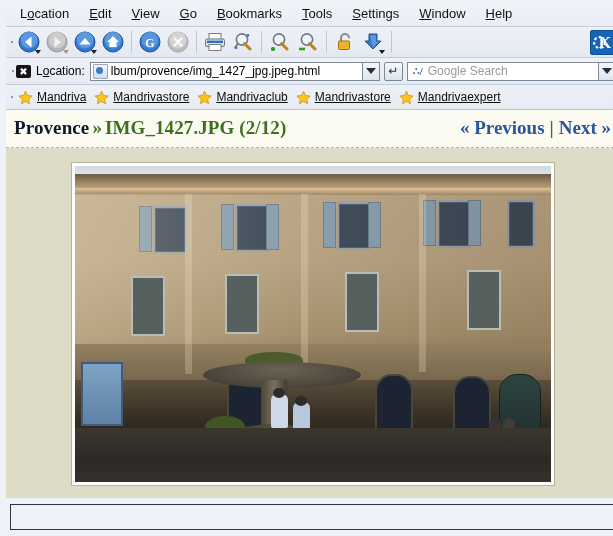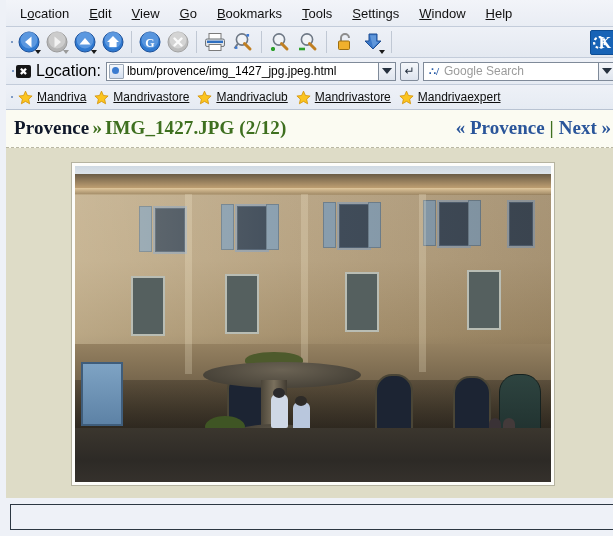--- a/index.html
+++ b/index.html
@@ -30,21 +30,21 @@
   .kde-logo{position:absolute;right:4px;top:3px;width:23px;height:23px;
     background:#1763b6;border:1px solid #0d4d94;border-radius:2px;
     display:flex;align-items:center;justify-content:center;color:#fff;
     font-family:"Liberation Serif",serif;font-weight:bold;font-size:15px;}
 
   
   .locbar{height:26px;display:flex;align-items:center;padding:0 3px;
     background:linear-gradient(#eef1f7,#e6ebf3);border-bottom:1px solid #c3ccda;}
   .clear-ico{width:15px;height:13px;background:#151515;border-radius:2px;color:#fff;
     font-size:10px;line-height:13px;text-align:center;margin-right:5px;}
-  .loc-label{font-size:16px;margin-right:5px;white-space:nowrap;}
+  .loc-label{font-size:12px;margin-right:5px;white-space:nowrap;}
   .url-wrap{flex:0 0 auto;display:flex;align-items:center;height:19px;
     background:#fff;border:1px solid #7f8a99;border-right:none;width:272px;box-sizing:border-box;}
   .favicon{width:13px;height:13px;margin:0 3px 0 2px;flex:none;
     border:1px solid #9aa7b7;background:linear-gradient(#f4f7fb,#d4dff0);
     position:relative;border-radius:1px;}
   .favicon:after{content:"";position:absolute;left:2px;top:2px;width:7px;height:7px;
     border-radius:50%;background:#3a7bd0;}
   .url-text{font-size:12px;white-space:nowrap;overflow:hidden;color:#000;}
   .combo-arrow{width:18px;height:19px;box-sizing:border-box;
     background:linear-gradient(#f4f6fa,#dfe5ee);border:1px solid #7f8a99;
@@ -339,21 +339,21 @@
     </div>
   </div>
 
   <div class="page">
 
     <div class="page-head">
       <div class="crumb">
         <span class="alb">Provence</span><span class="sep">»</span><span class="cur">IMG_1427.JPG (2/12)</span>
       </div>
       <div class="navlinks">
-        <span>« Provence</span>
+        <span>« Previous</span>
         <span class="bar">|</span>
         <span>Next »</span>
       </div>
     </div>
 
     <div class="photo-area">
       <div class="frame">
         <div class="photo">
           <div class="ph-sky"></div>
           <div class="ph-wall"></div>

